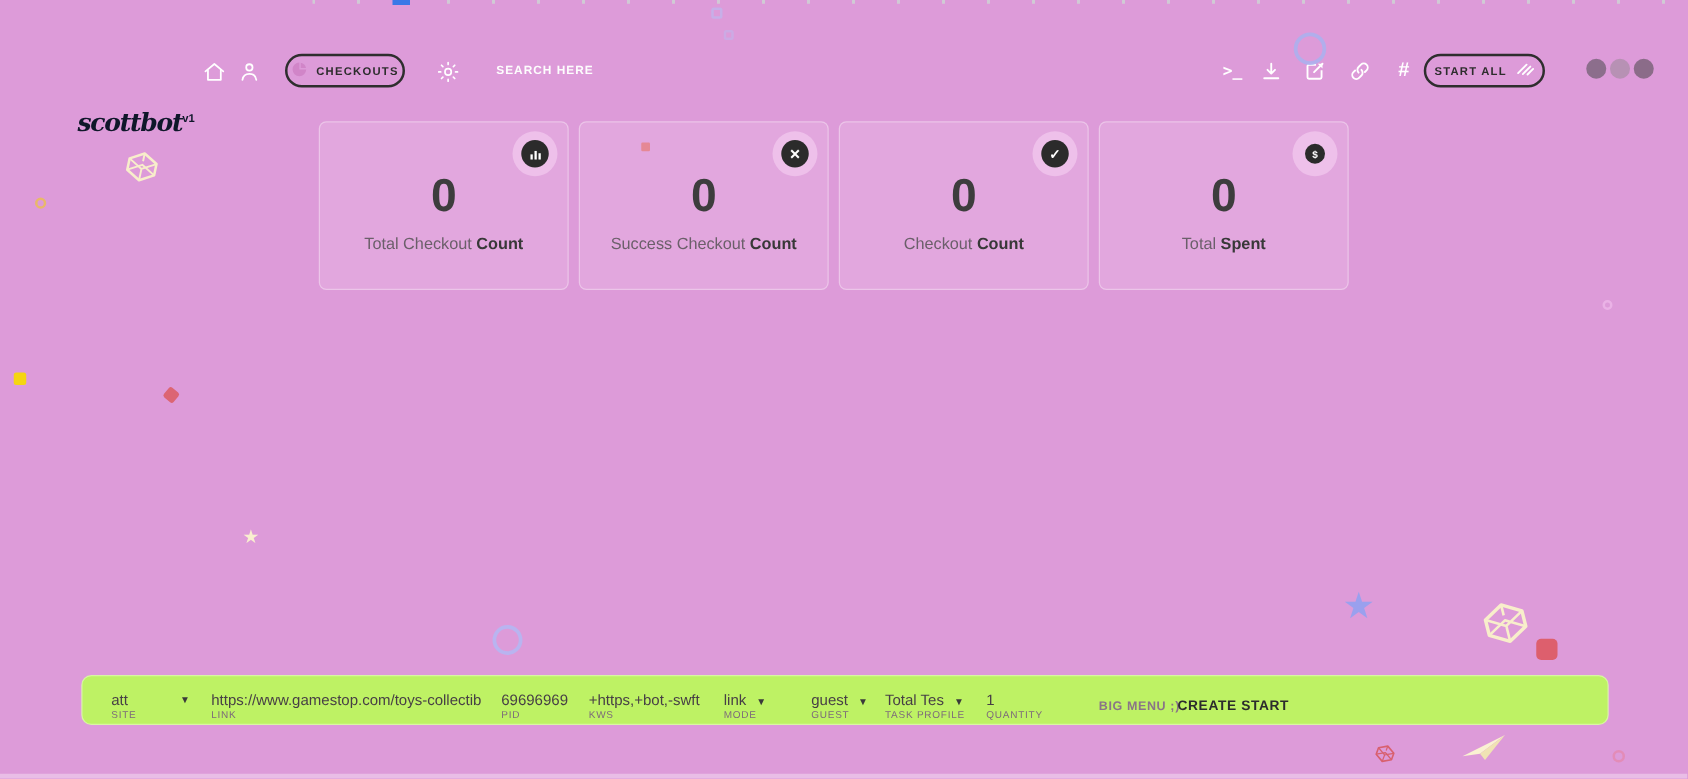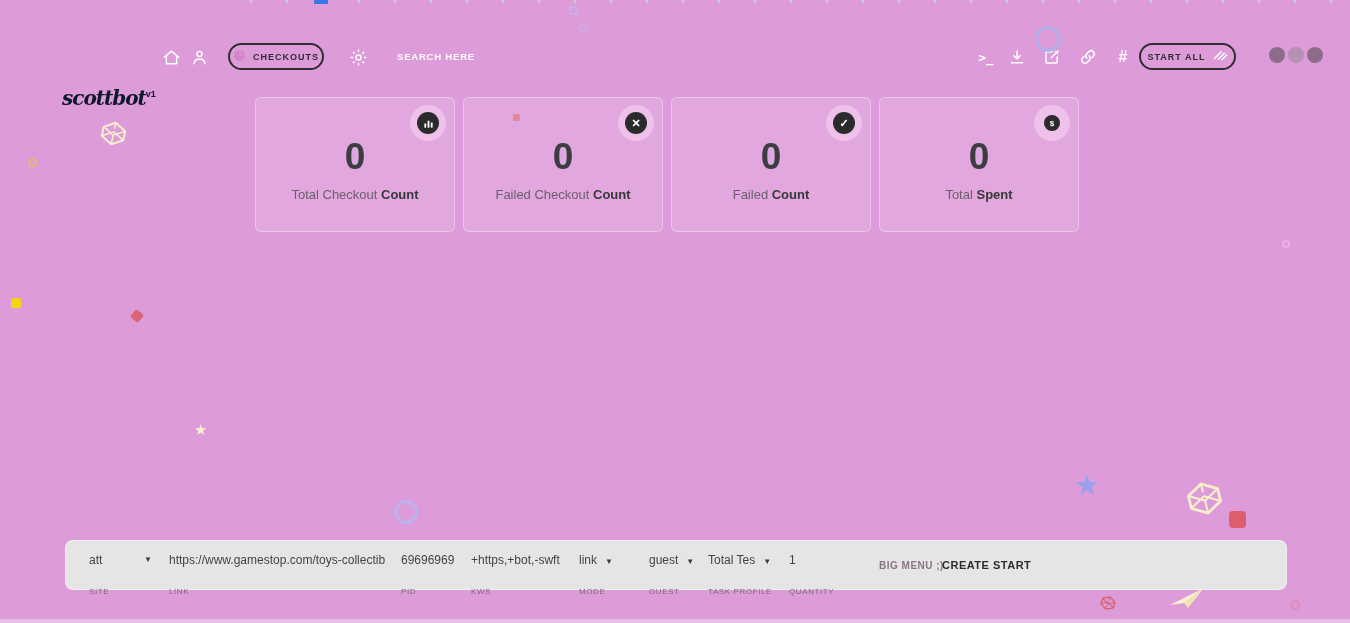--- a/index.html
+++ b/index.html
@@ -46,25 +46,25 @@
     display:flex; align-items:center; justify-content:center; color:#fff;
     font-size:11px; font-weight:bold; }
   .card-badge.small { width:16px; height:16px; font-size:8px; }
   .card-value { position:absolute; top:38px; left:0; width:100%; text-align:center;
     font-size:37px; font-weight:bold; color:#3d3d3d; }
   .card-label { position:absolute; top:89px; left:0; width:100%; text-align:center;
     font-size:13px; color:#6b5f6a; }
   .card-label b { color:#383838; }
 
   
-  .task-bar { left:65px; top:540px; width:1222px; height:50px; background:#e5e5e5;
+  .task-bar { left:65px; top:540px; width:1222px; height:40px; background:#bef264;
     border:1px solid rgba(255,255,255,.4); border-radius:8px; }
   .field { position:absolute; top:12px; }
   .field .val { font-size:12px; color:#473f45; white-space:nowrap; }
-  .field .lab { font-size:8px; letter-spacing:.6px; color:#7d6b7a; margin-top:20px; text-transform:uppercase; }
+  .field .lab { font-size:8px; letter-spacing:.6px; color:#7d6b7a; margin-top:0; text-transform:uppercase; }
   .field .arrow { font-size:8px; color:#3a3a3a; margin-left:8px; }
   .f-site  { left:23px; }  .f-site .arrow { position:absolute; left:47px; top:2px; }
   .f-link  { left:103px; width:216px; overflow:hidden; }
   .f-pid   { left:335px; }
   .f-kws   { left:405px; }
   .f-mode  { left:513px; }
   .f-guest { left:583px; }
   .f-profile { left:642px; }
   .f-qty   { left:723px; }
   .big-menu { position:absolute; left:813px; top:19px; font-size:10px; letter-spacing:.5px; color:#8a7487; font-weight:600; }
@@ -182,29 +182,29 @@
   </div>
   <div class="card-value">0</div>
   <div class="card-label"><span>Total Checkout </span><b>Count</b></div>
 </div>
 
 <div class="abs card" style="left:463px">
   <div class="card-halo">
     <div class="card-badge">✕</div>
   </div>
   <div class="card-value">0</div>
-  <div class="card-label"><span>Failed Checkout </span><b>Count</b></div>
+  <div class="card-label"><span>Success Checkout </span><b>Count</b></div>
 </div>
 
 <div class="abs card" style="left:671px">
   <div class="card-halo">
     <div class="card-badge">✓</div>
   </div>
   <div class="card-value">0</div>
-  <div class="card-label"><span>Failed </span><b>Count</b></div>
+  <div class="card-label"><span>Checkout </span><b>Count</b></div>
 </div>
 
 <div class="abs card" style="left:879px">
   <div class="card-halo">
     <div class="card-badge small">$</div>
   </div>
   <div class="card-value">0</div>
   <div class="card-label"><span>Total </span><b>Spent</b></div>
 </div>
 

